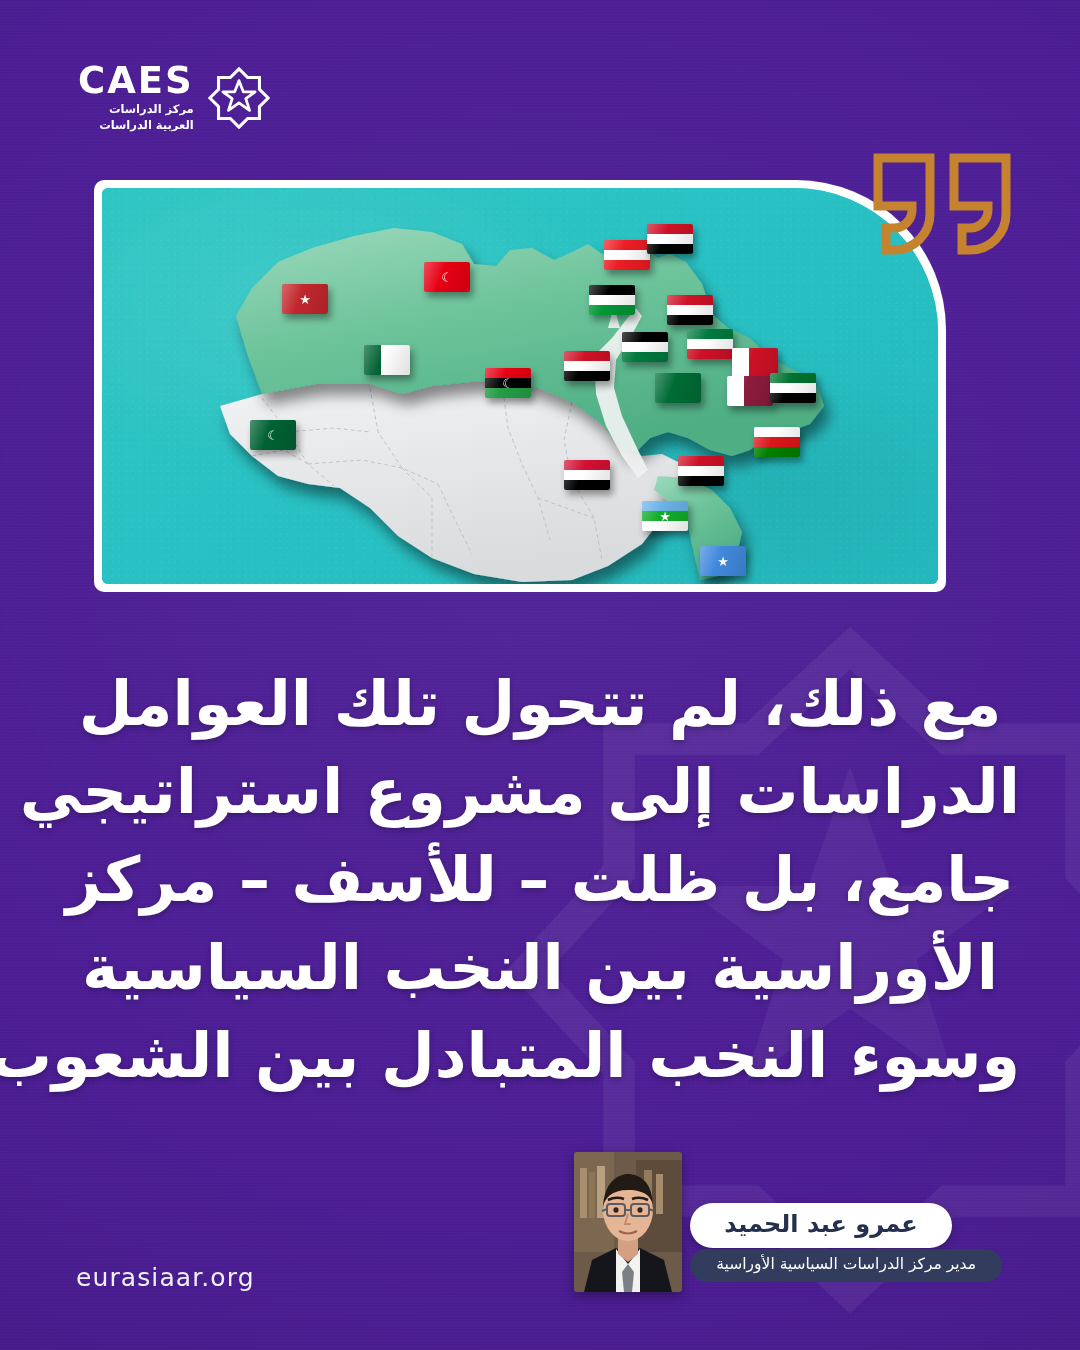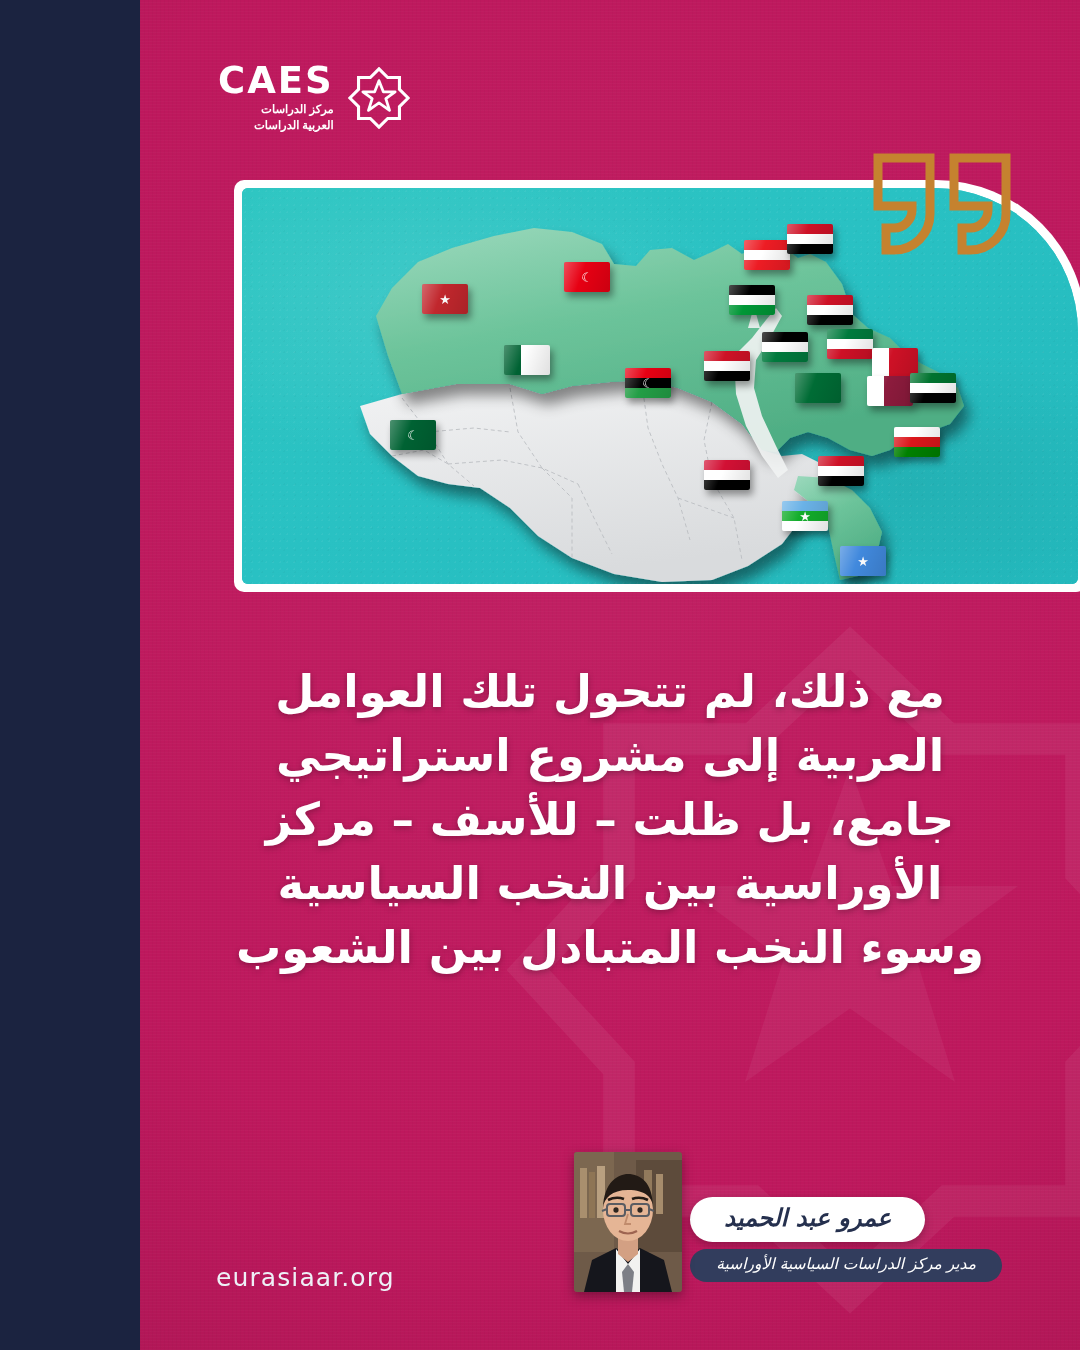--- a/index.html
+++ b/index.html
@@ -7,22 +7,22 @@
   html,body { background:#1b2340; }
   body {
     width:1080px; height:1350px;
     font-family:"DejaVu Sans","Liberation Sans",sans-serif;
     overflow:hidden; position:relative;
   }
 
   
   #card {
     position:absolute; inset:0;
-    width:940px; height:1350px;
-    background:#be185d;
+    width:1080px; height:1350px;
+    background:#4c1d95;
     overflow:hidden;
   }
   .bg-noise {
     position:absolute; inset:0;
     background-image:
       repeating-linear-gradient(0deg, rgba(255,255,255,.018) 0 1px, transparent 1px 3px),
       repeating-linear-gradient(90deg, rgba(0,0,0,.02) 0 1px, transparent 1px 4px);
     pointer-events:none;
   }
   .bg-vignette{
@@ -49,21 +49,21 @@
   }
   .logo-text{ display:flex; flex-direction:column; align-items:flex-end; }
   .logo-caes{
     font-family:"DejaVu Sans","Liberation Sans",sans-serif;
     font-weight:bold; font-size:37px; letter-spacing:2px;
     color:#ffffff; line-height:1;
   }
   .logo-ar{
     font-size:11.5px; color:#ffffff; line-height:1.35;
     direction:rtl; font-weight:bold;
-    margin-top:3px; letter-spacing:.2px;font-family:Liberation Serif, serif;
+    margin-top:3px; letter-spacing:.2px;
   }
   .logo-mark{ width:62px; height:62px; }
   .logo-mark svg{ width:100%; height:100%; display:block; }
 
   
   .quote-mark{
     position:absolute; right:62px; top:152px;
     width:150px; height:110px;
     z-index:4;
   }
@@ -125,38 +125,38 @@
   
   .quote-block{
     position:absolute;
     left:60px; right:60px; top:660px;
     text-align:center;
     direction:rtl;
   }
   .quote-line{
     color:#ffffff;
     font-weight:bold;
-    font-size:45px;
+    font-size:62px;
     line-height:1.42;
     letter-spacing:0px;
     text-shadow:0 2px 6px rgba(0,0,0,.28);
     white-space:nowrap;
   }
 
   
   .author{
     position:absolute;
     right:78px; bottom:58px;
     display:flex; align-items:flex-end; gap:0;
     direction:rtl;
     z-index:5;
   }
   .author-texts{
     display:flex; flex-direction:column; align-items:flex-end;
-    gap:7px; margin-left:8px; margin-bottom:10px;font-style:italic;
+    gap:1px; margin-left:8px; margin-bottom:10px;
   }
   .author-name{
     background:#ffffff;
     color:#25304e;
     font-weight:bold;
     font-size:24px;
     padding:9px 34px 12px 34px;
     border-radius:30px;
     line-height:1;
     white-space:nowrap;
@@ -390,21 +390,21 @@
             <div class="stripes" style="background: rgb(65, 137, 221);"></div>
             <span class="emb">★</span>
             <div class="shine"></div>
           </div>
         </div>
     </div>
   </div>
 
   <div class="quote-block">
     <div class="quote-line">مع ذلك، لم تتحول تلك العوامل</div>
-    <div class="quote-line">العربية إلى مشروع استراتيجي</div>
+    <div class="quote-line">الدراسات إلى مشروع استراتيجي</div>
     <div class="quote-line">جامع، بل ظلت – للأسف – مركز</div>
     <div class="quote-line">الأوراسية بين النخب السياسية</div>
     <div class="quote-line">وسوء النخب المتبادل بين الشعوب</div>
   </div>
 
   <div class="author">
     <div class="author-texts">
       <div class="author-name">عمرو عبد الحميد</div>
       <div class="author-role">مدير مركز الدراسات السياسية الأوراسية</div>
     </div>

